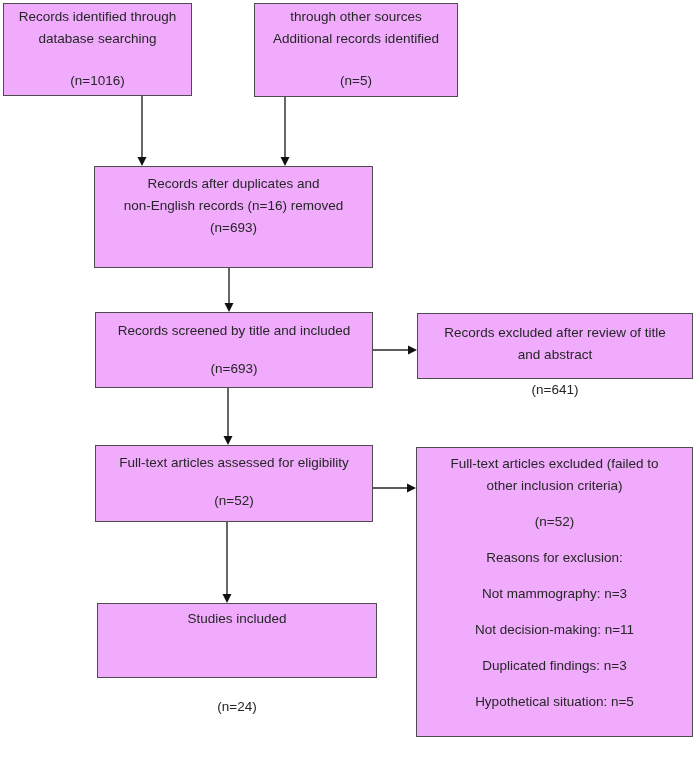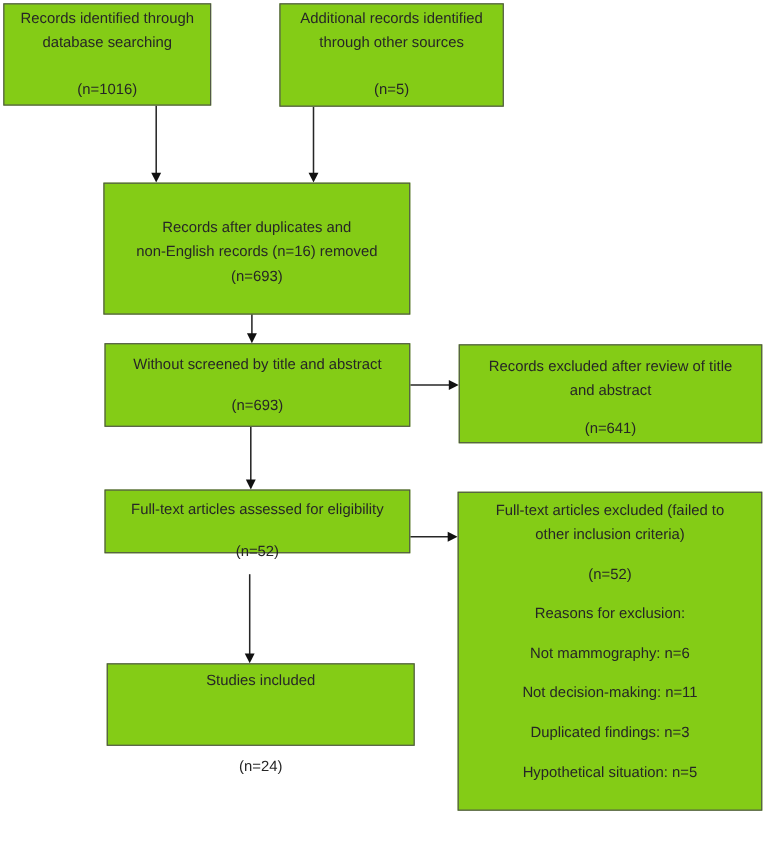--- a/index.html
+++ b/index.html
@@ -14,43 +14,43 @@
     background: #ffffff;
     font-family: "Liberation Sans", sans-serif;
     color: #262626;
     font-size: 13.5px;
     line-height: 22px;
   }
   .box {
     position: absolute;
     box-sizing: border-box;
     border: 1.5px solid #4d4d4d;
-    background: #84cc16;
+    background: #f0abfc;
     display: flex;
     flex-direction: column;
     align-items: center;
     text-align: center;
   }
   .box .line {
     white-space: nowrap;
   }
   
   #box-identified      { left: 3px;   top: 3px;   width: 189px; height: 93px;  padding-top: 2px; }
   #box-additional      { left: 254px; top: 3px;   width: 204px; height: 94px;  padding-top: 2px; }
-  #box-dedup           { left: 94px;  top: 166px; width: 279px; height: 120px;  padding-top: 6px; justify-content: center; }
+  #box-dedup           { left: 94px;  top: 166px; width: 279px; height: 102px;  padding-top: 6px; }
   #box-screened        { left: 95px;  top: 312px; width: 278px; height: 76px;  padding-top: 7px; }
-  #box-excluded-title  { left: 417px; top: 313px; width: 276px; height: 90px;  padding-top: 8px; }
-  #box-fulltext        { left: 95px;  top: 445px; width: 278px; height: 58px;  padding-top: 6px; }
+  #box-excluded-title  { left: 417px; top: 313px; width: 276px; height: 66px;  padding-top: 8px; }
+  #box-fulltext        { left: 95px;  top: 445px; width: 278px; height: 77px;  padding-top: 6px; }
   #box-ft-excluded     { left: 416px; top: 447px; width: 277px; height: 290px; padding-top: 5px; }
   #box-included        { left: 97px;  top: 603px; width: 280px; height: 75px;  padding-top: 4px; gap: 41px; }
 
   .count-gap-12 { margin-top: 20px; }
   .count-gap-13 { margin-top: 13px; }
   .count-gap-16 { margin-top: 16px; }
-  .count-gap-15 { margin-top: 15px; }
+  .count-gap-15 { margin-top: 25px; }
   .item-gap     { margin-top: 14px; }
 
   #arrows {
     position: absolute;
     left: 0;
     top: 0;
     width: 697px;
     height: 774px;
     pointer-events: none;
   }
@@ -98,53 +98,53 @@
     </g>
   </svg>
 
   <div class="box" id="box-identified">
     <div class="line">Records identified through</div>
     <div class="line">database searching</div>
     <div class="line count-gap-12">(n=1016)</div>
   </div>
 
   <div class="box" id="box-additional">
+    <div class="line">through other sources</div>
     <div class="line">Additional records identified</div>
-    <div class="line">through other sources</div>
     <div class="line count-gap-12">(n=5)</div>
   </div>
 
   <div class="box" id="box-dedup">
     <div class="line">Records after duplicates and</div>
     <div class="line">non-English records (n=16) removed</div>
     <div class="line">(n=693)</div>
   </div>
 
   <div class="box" id="box-screened">
-    <div class="line">Without screened by title and abstract</div>
+    <div class="line">Records screened by title and included</div>
     <div class="line count-gap-16">(n=693)</div>
   </div>
 
   <div class="box" id="box-excluded-title">
     <div class="line">Records excluded after review of title</div>
     <div class="line">and abstract</div>
     <div class="line count-gap-13">(n=641)</div>
   </div>
 
   <div class="box" id="box-fulltext">
     <div class="line">Full-text articles assessed for eligibility</div>
     <div class="line count-gap-16">(n=52)</div>
   </div>
 
   <div class="box" id="box-ft-excluded">
     <div class="line">Full-text articles excluded (failed to</div>
     <div class="line">other inclusion criteria)</div>
     <div class="line item-gap">(n=52)</div>
     <div class="line item-gap">Reasons for exclusion:</div>
-    <div class="line item-gap">Not mammography: n=6</div>
+    <div class="line item-gap">Not mammography: n=3</div>
     <div class="line item-gap">Not decision-making: n=11</div>
     <div class="line item-gap">Duplicated findings: n=3</div>
     <div class="line item-gap">Hypothetical situation: n=5</div>
   </div>
 
   <div class="box" id="box-included">
     <div class="line">Studies included</div>
     <div class="line count-gap-15">(n=24)</div>
   </div>
 

